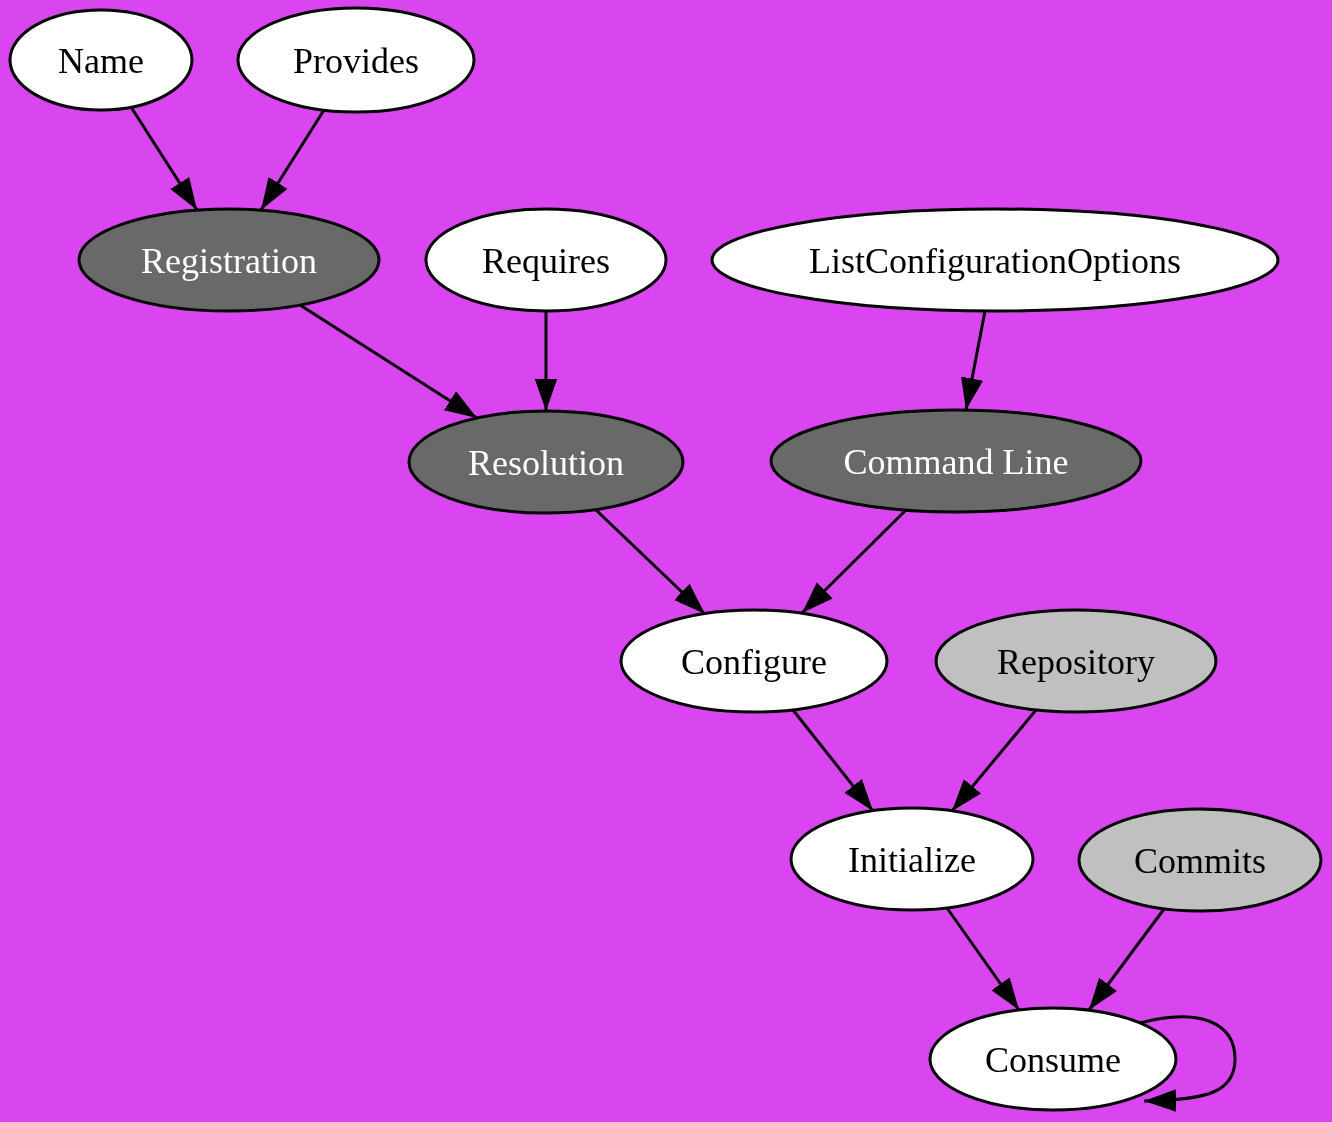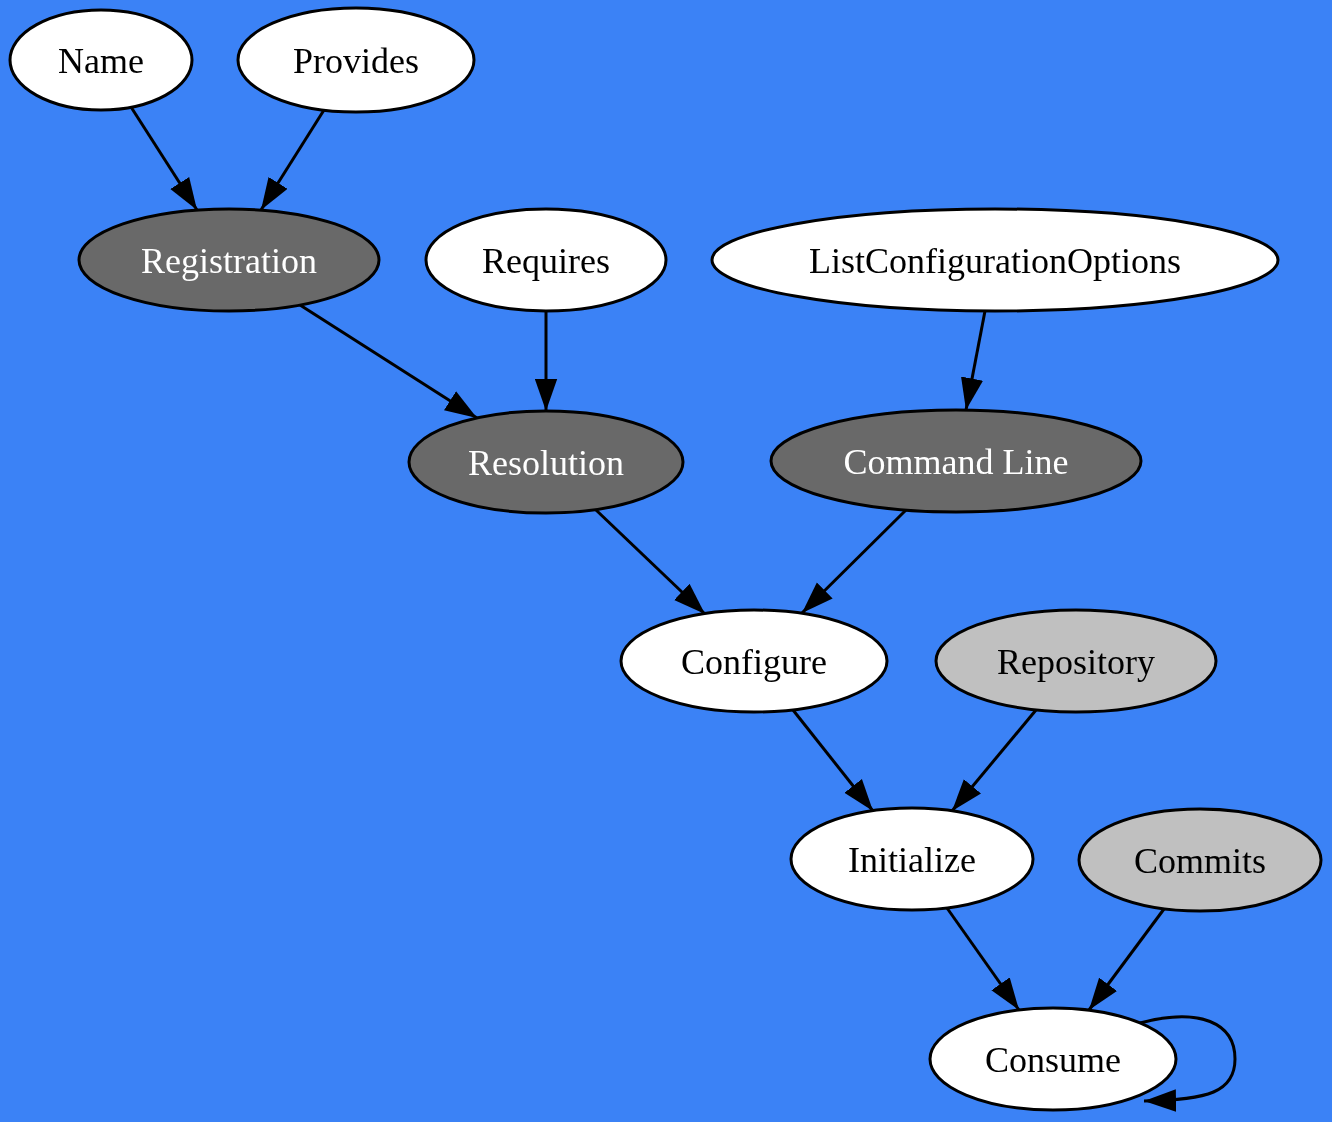--- a/index.html
+++ b/index.html
@@ -4,21 +4,21 @@
 <style>
   html, body {
     margin: 0;
     padding: 0;
     background: #ffffff;
   }
   .canvas {
     position: relative;
     width: 1332px;
     height: 1122px;
-    background: #3b82f6;
+    background: #d946ef;
     overflow: hidden;
   }
   svg {
     display: block;
   }
   .node-shape {
     stroke: #000000;
     stroke-width: 3;
   }
   .edge-line {

